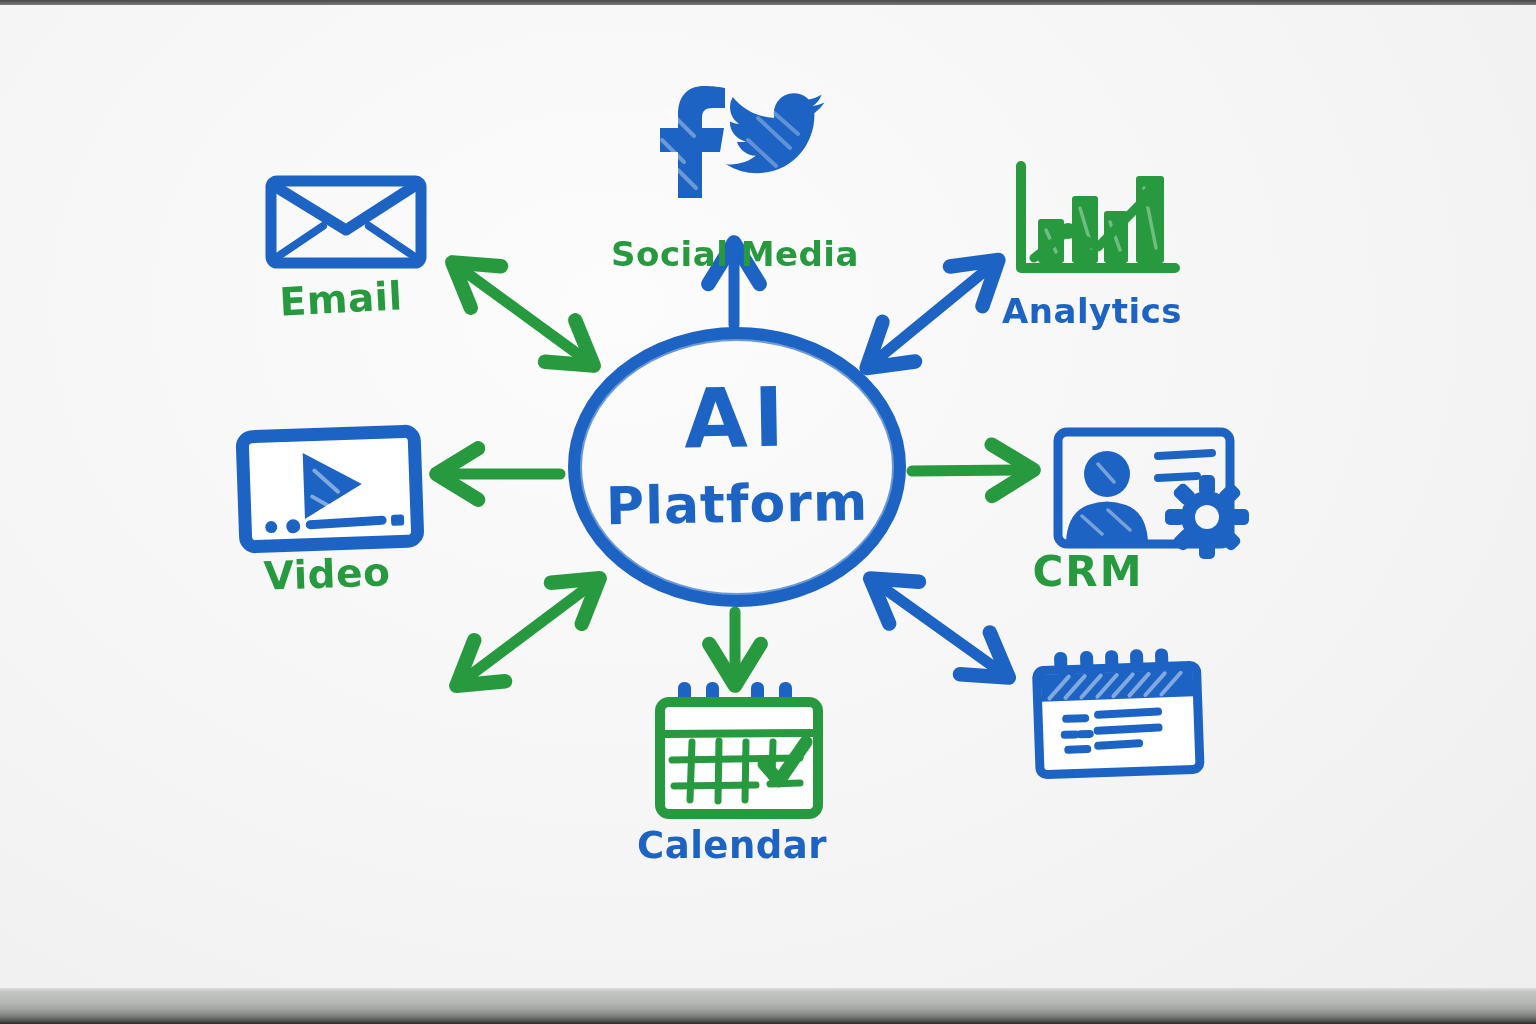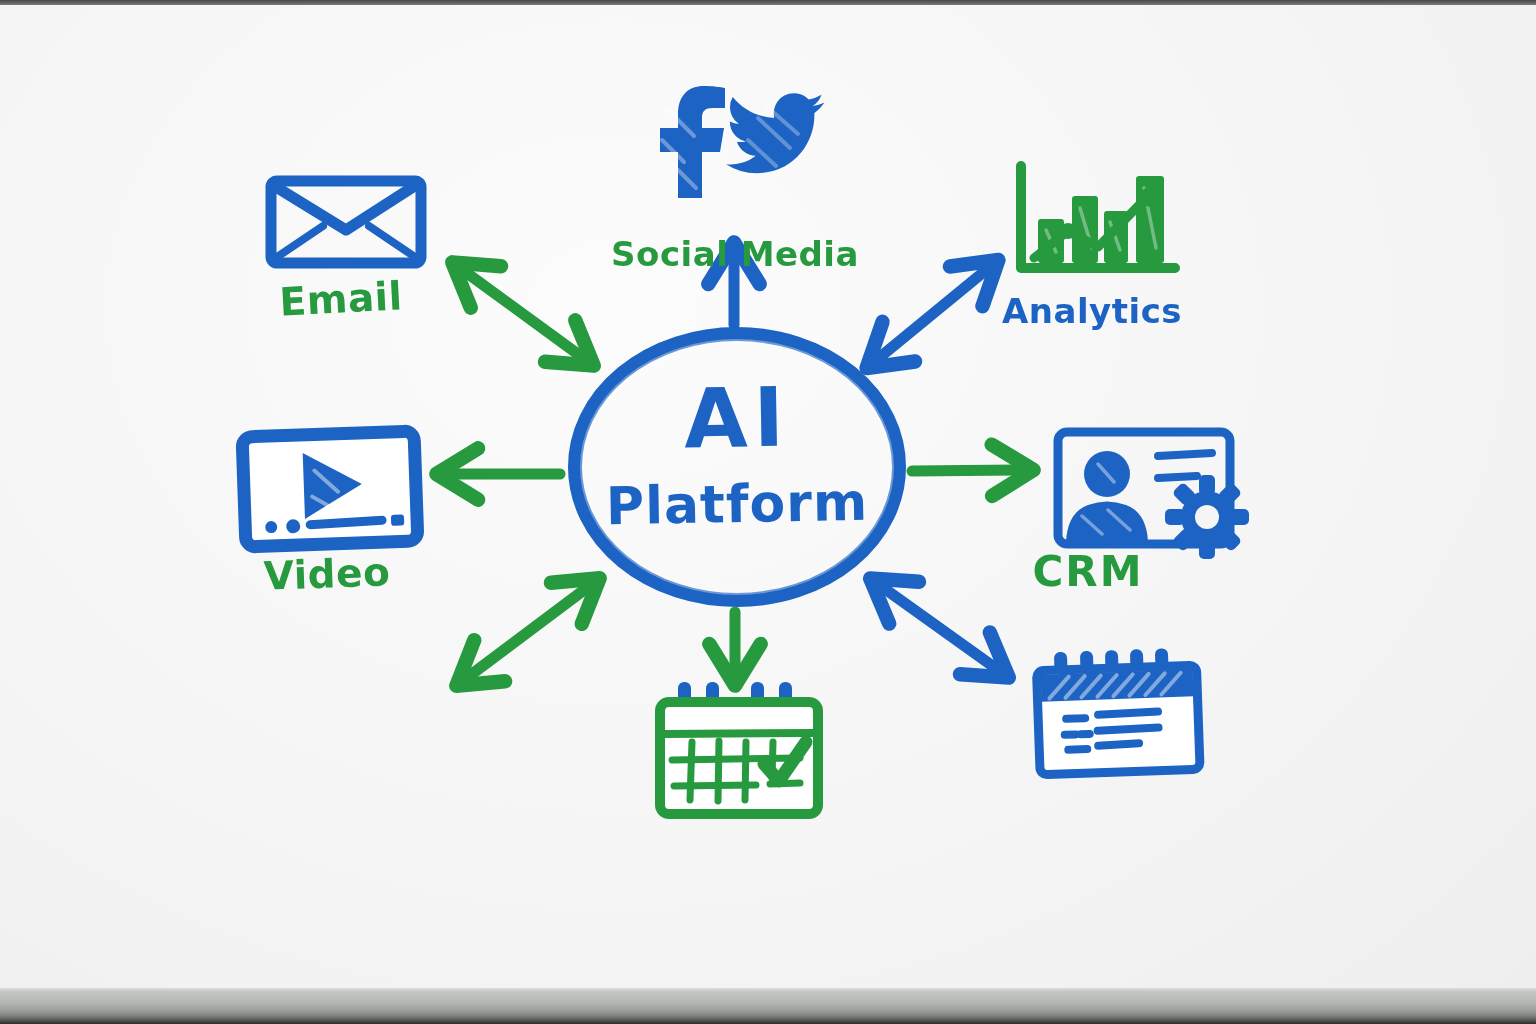--- a/index.html
+++ b/index.html
@@ -157,17 +157,18 @@
       </g>
       <path d="M764 764 L779 781 L806 742" fill="none" stroke="#27993e" stroke-width="13" stroke-linecap="round" stroke-linejoin="round"></path>
     </g>
   </svg>
 
   <div class="label lbl-ai1">AI</div>
   <div class="label lbl-ai2">Platform</div>
   <div class="label lbl-social">Social Media</div>
   <div class="label lbl-analytics">Analytics</div>
   <div class="label lbl-crm">CRM</div>
+  <div class="label lbl-calendar">Calendar</div>
   <div class="label lbl-video">Video</div>
   <div class="label lbl-email">Email</div>
 
   <div id="tray"></div>
 </div>
 
 </body></html>

